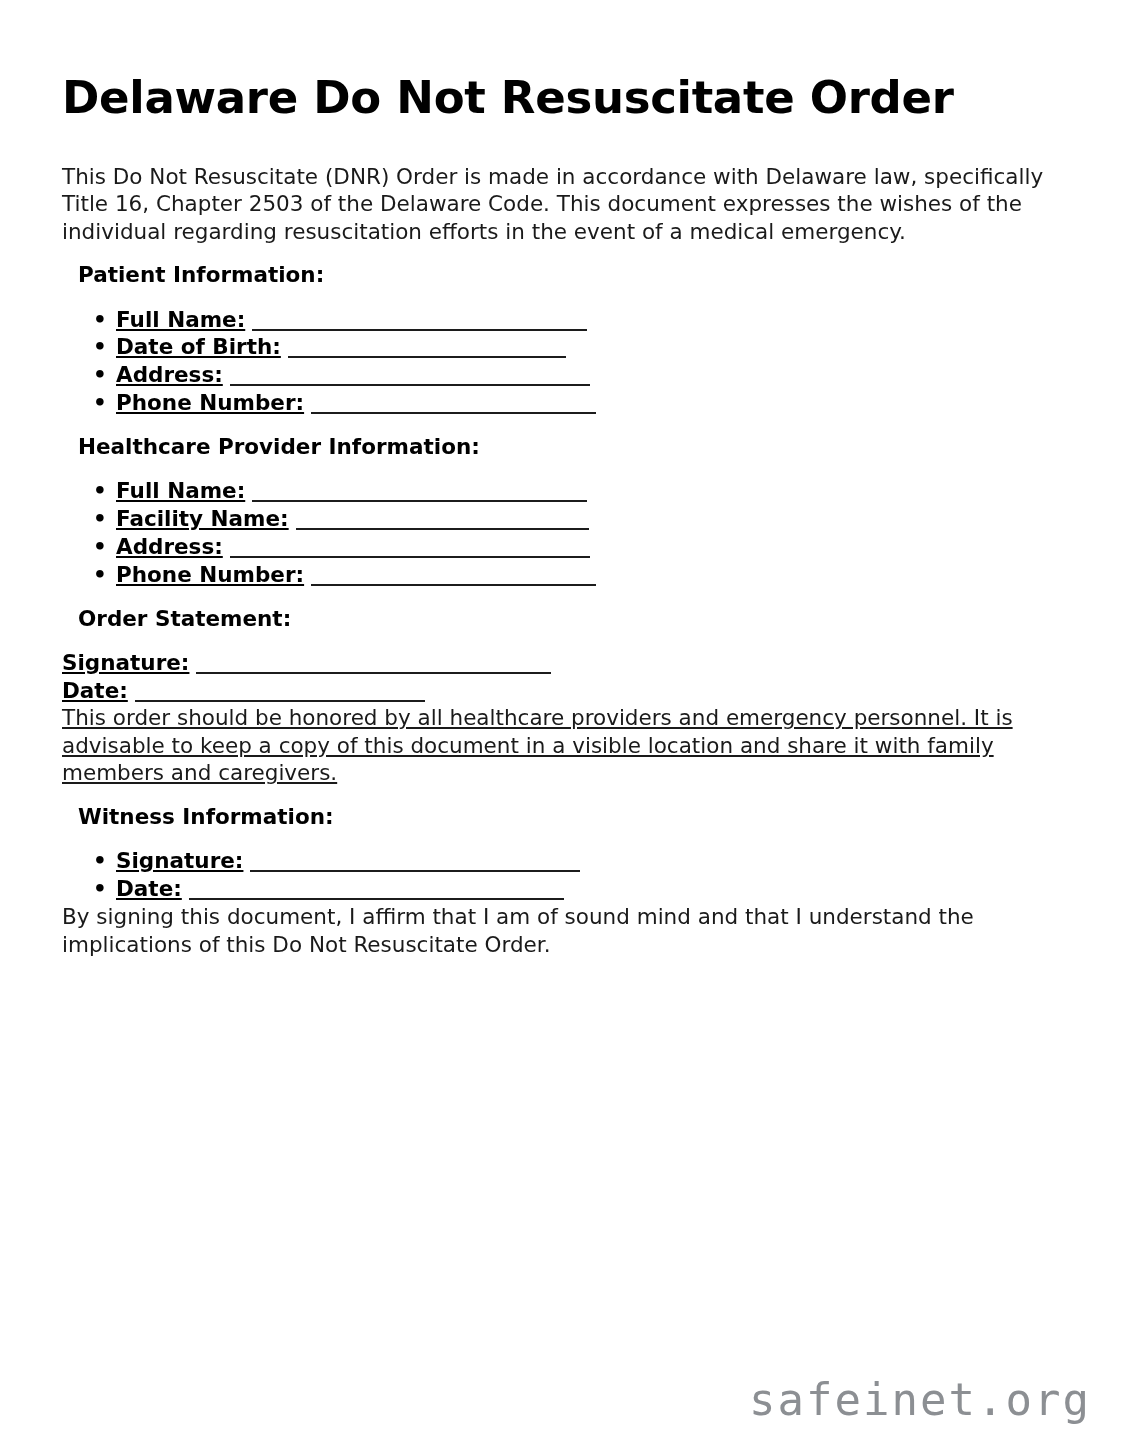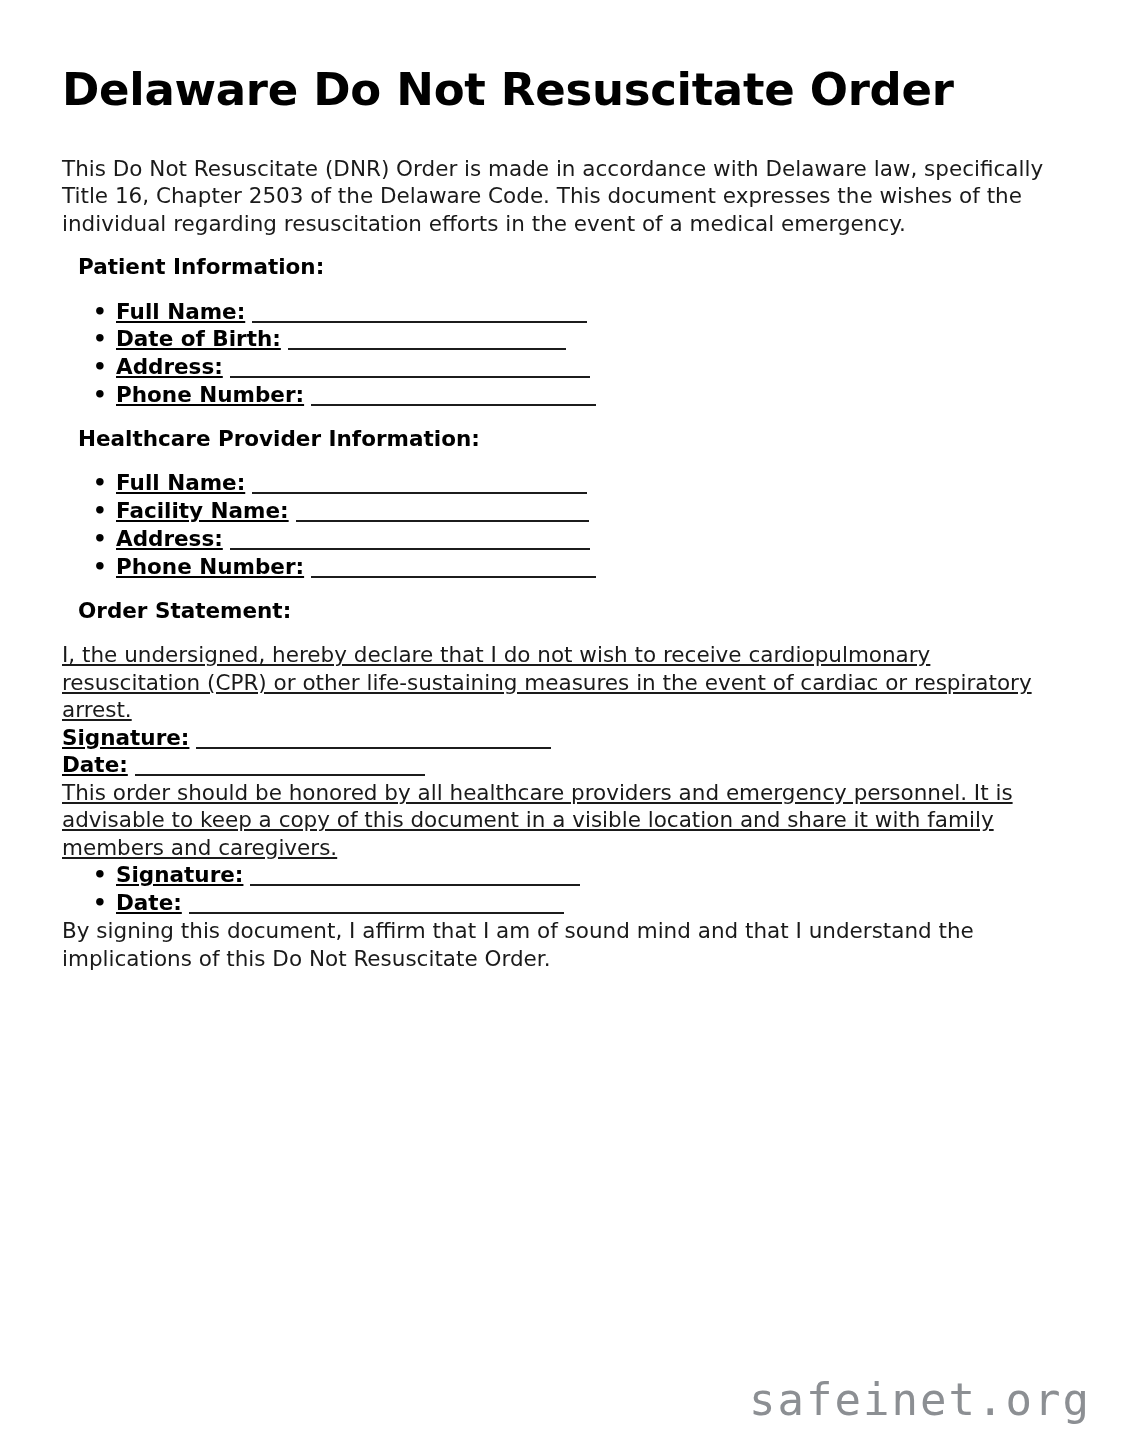--- a/index.html
+++ b/index.html
@@ -14,21 +14,21 @@
     height: 1455px;
     background: #ffffff;
     font-family: "DejaVu Sans", "Liberation Sans", sans-serif;
     color: #000000;
     overflow: hidden;
     box-sizing: border-box;
   }
   .content {
     position: absolute;
     left: 62px;
-    top: 66px;
+    top: 74px;
     width: 1000px;
   }
   h1.doc-title {
     font-size: 45px;
     font-weight: bold;
     line-height: 1.08;
     margin: 0 0 40px 0;
     letter-spacing: -0.3px;
     color: #000;
   }
@@ -116,28 +116,28 @@
 
     <div class="section-head gap-after-head">Healthcare Provider Information:</div>
     <ul class="field-list gap-block">
       <li><span>Full Name:</span><span class="rule" style="width: 335px;"></span></li>
       <li><span>Facility Name:</span><span class="rule" style="width: 293px;"></span></li>
       <li><span>Address:</span><span class="rule" style="width: 360px;"></span></li>
       <li><span>Phone Number:</span><span class="rule" style="width: 285px;"></span></li>
     </ul>
 
     <div class="section-head gap-after-head">Order Statement:</div>
-    <p class="para gap-block">I, the undersigned, hereby declare that I do not wish to receive cardiopulmonary resuscitation (CPR) or other life-sustaining measures in the event of cardiac or respiratory arrest.</p>
 
     <div class="sig-line gap-block"><span>Signature:</span><span class="rule" id="sig-rule" style="width: 355px;"></span></div>
 
     <div class="sig-line gap-block"><span>Date:</span><span class="rule" id="date-rule" style="width: 290px;"></span></div>
 
     <p class="para gap-block">This order should be honored by all healthcare providers and emergency personnel. It is advisable to keep a copy of this document in a visible location and share it with family members and caregivers.</p>
 
+    <div class="section-head gap-after-head">Witness Information:</div>
     <ul class="field-list gap-block">
       <li><span>Signature:</span><span class="rule" style="width: 330px;"></span></li>
       <li><span>Date:</span><span class="rule" style="width: 375px;"></span></li>
     </ul>
 
     <p class="para">By signing this document, I affirm that I am of sound mind and that I understand the implications of this Do Not Resuscitate Order.</p>
 
   </div>
 
   <div class="watermark">safeinet.org</div>

